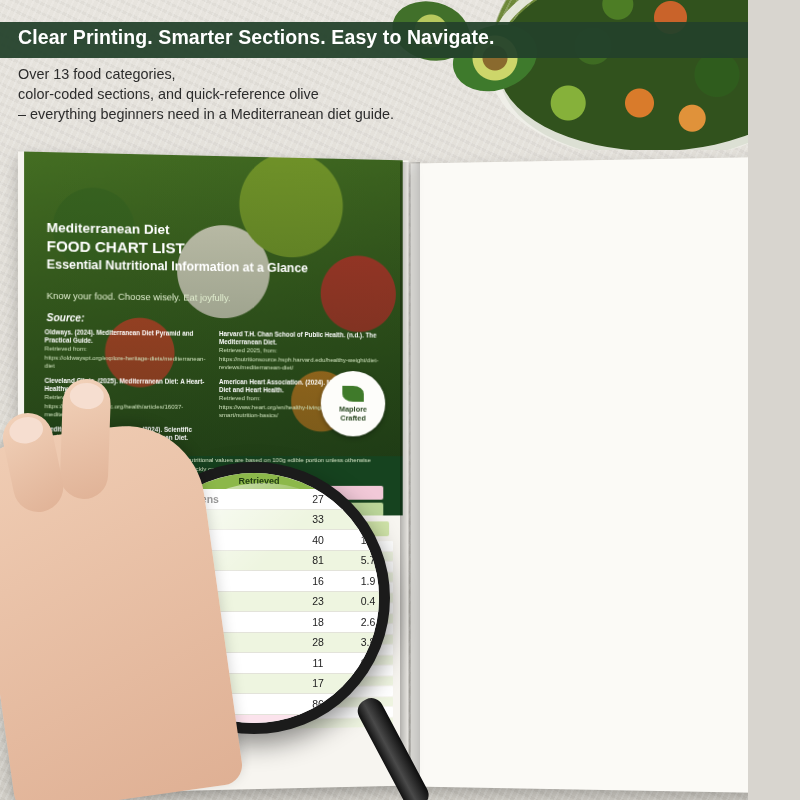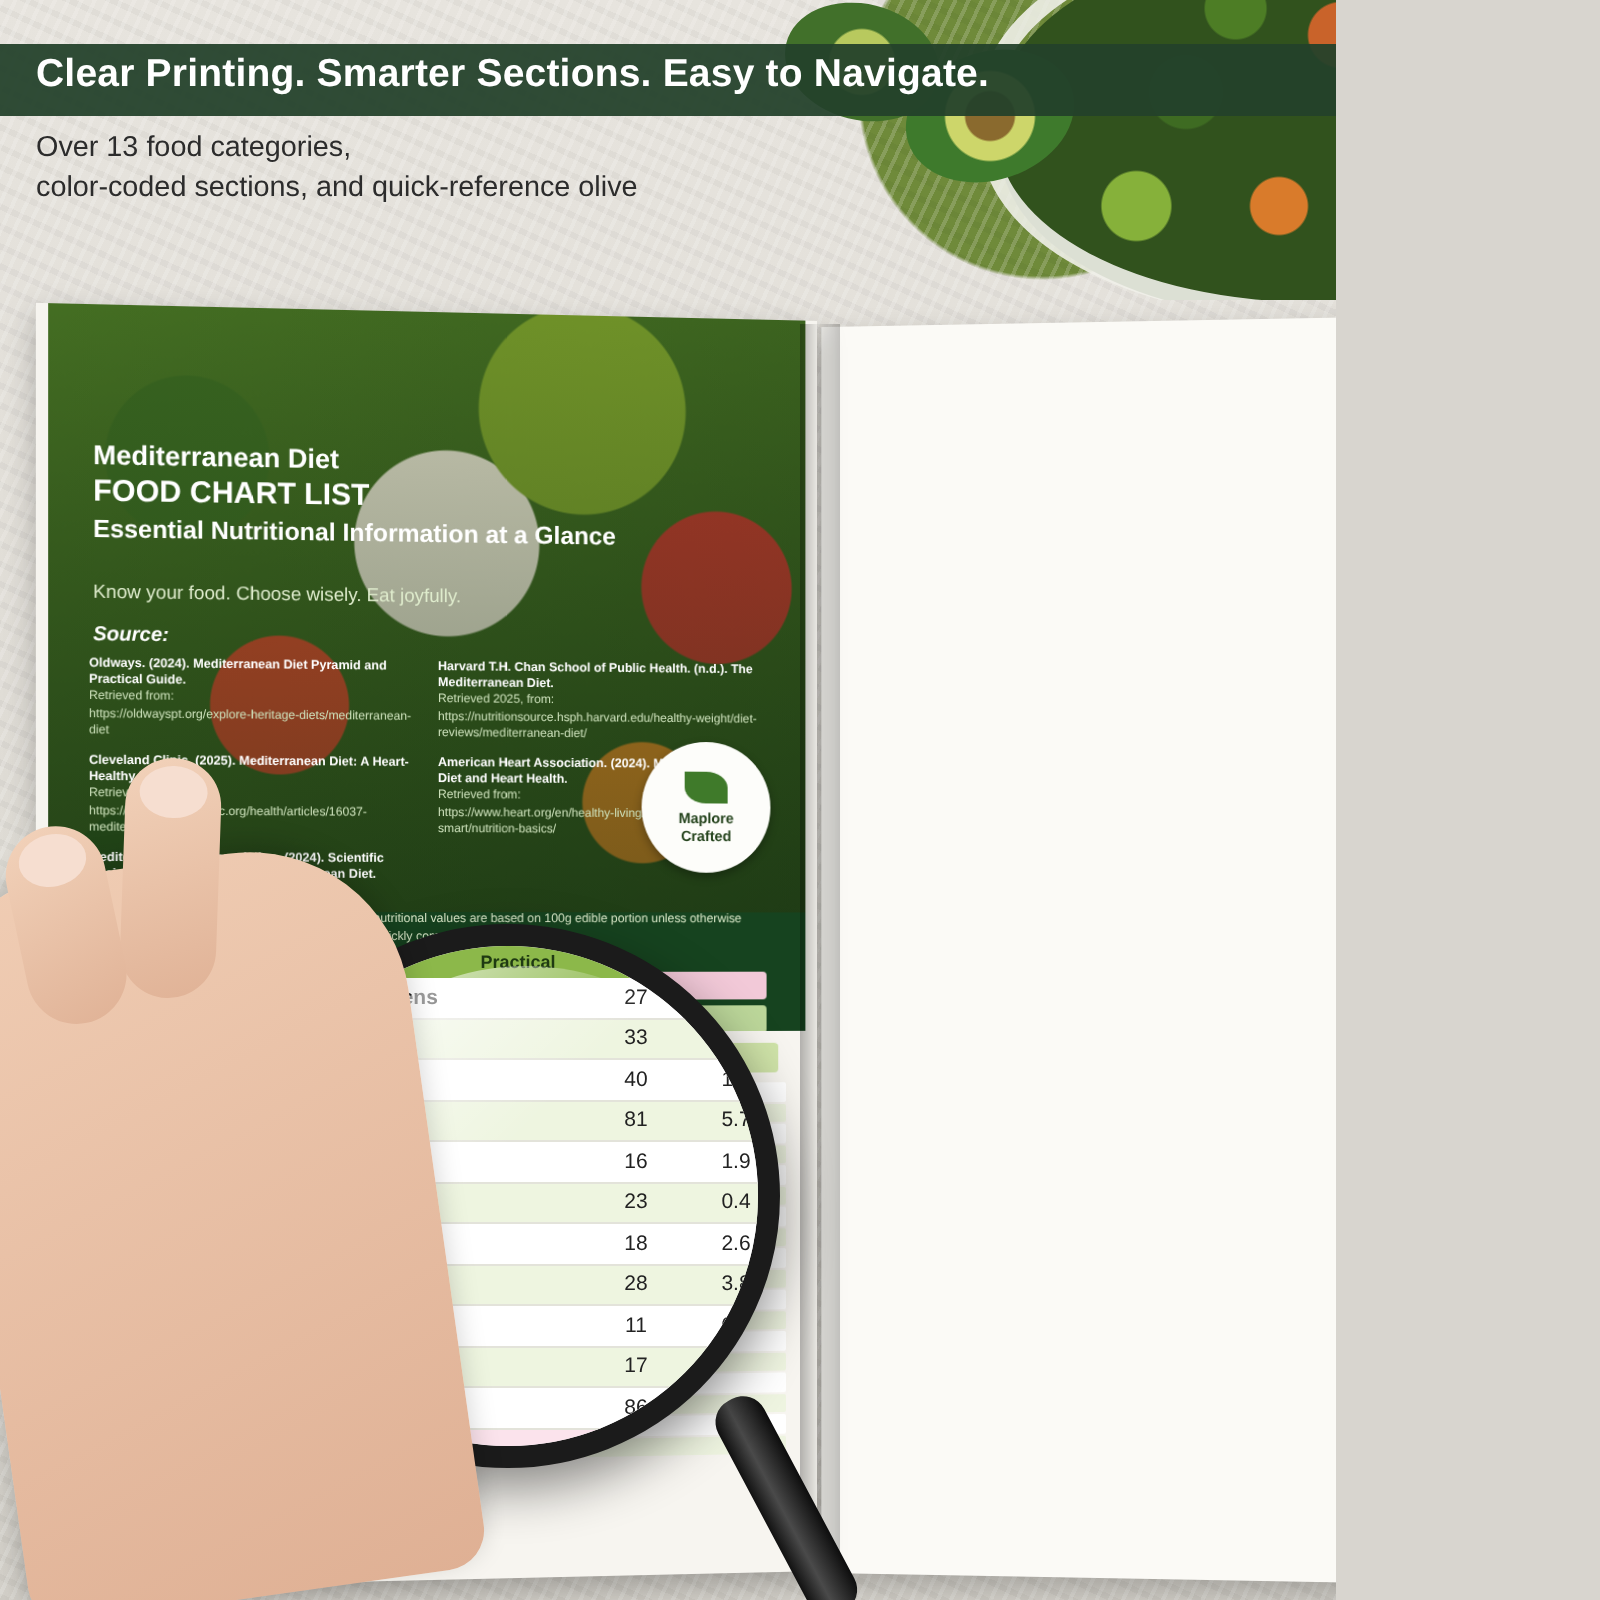--- a/index.html
+++ b/index.html
@@ -1,17 +1,17 @@
 <!DOCTYPE html>
 <html><head>
 <meta charset="utf-8">
 <style>
   html,body{margin:0;padding:0;}
   body{width:800px;height:800px;overflow:hidden;font-family:"Liberation Sans",sans-serif;background:#d8d5cf;}
-  .stage{position:relative;width:668px;height:800px;overflow:hidden;}
+  .stage{position:relative;width:748px;height:800px;overflow:hidden;}
 
   
   .bg{position:absolute;inset:0;background:
       radial-gradient(circle at 78% 6%, #6f8a3a 0 90px, rgba(0,0,0,0) 92px),
       linear-gradient(180deg,#e7e4de 0%,#dedbd4 55%,#d2cfc8 100%);}
   .counter-tex{position:absolute;inset:0;
       background-image:repeating-linear-gradient(115deg, rgba(255,255,255,.22) 0 2px, rgba(0,0,0,0) 2px 6px),
                        repeating-linear-gradient(25deg, rgba(0,0,0,.035) 0 3px, rgba(0,0,0,0) 3px 9px);
       opacity:.8;}
 
@@ -163,20 +163,21 @@
       <i style="left:70px;top:48px"></i>
     <i class="lt" style="left:84px;top:22px"></i>
       <i style="left:54px;top:58px"></i>
   </div>
 
   <div class="banner"></div>
   <div class="banner-text">Clear Printing. Smarter Sections. Easy to Navigate.</div>
   <div class="sub">
     <div>Over 13 food categories,</div>
     <div>color-coded sections, and quick-reference olive</div>
+    <div>– everything beginners need in a Mediterranean diet guide.</div>
   </div>
 
   <div class="book">
     <div class="page-right">
       
     </div>
 
     <div class="page-left">
       <div class="cover">
         <div class="cover-photo"></div>
@@ -284,21 +285,21 @@
       </div>
     </div>
 
     <div class="gutter"></div>
   </div>
 
   <div class="mag-handle"></div>
   <div class="mag">
     <div class="mag-inner">
       <div class="mt">
-        <div class="mt-head">Practical</div>
+        <div class="mt-head">Retrieved</div>
         <div id="mag-rows">
             <div class="mrow w">
               <div class="n">Mustard Greens</div>
               <div class="v1">27</div>
               <div class="v2">3.2</div>
             </div>
             <div class="mrow g">
               <div class="n">Okra</div>
               <div class="v1">33</div>
               <div class="v2">3.2</div>

